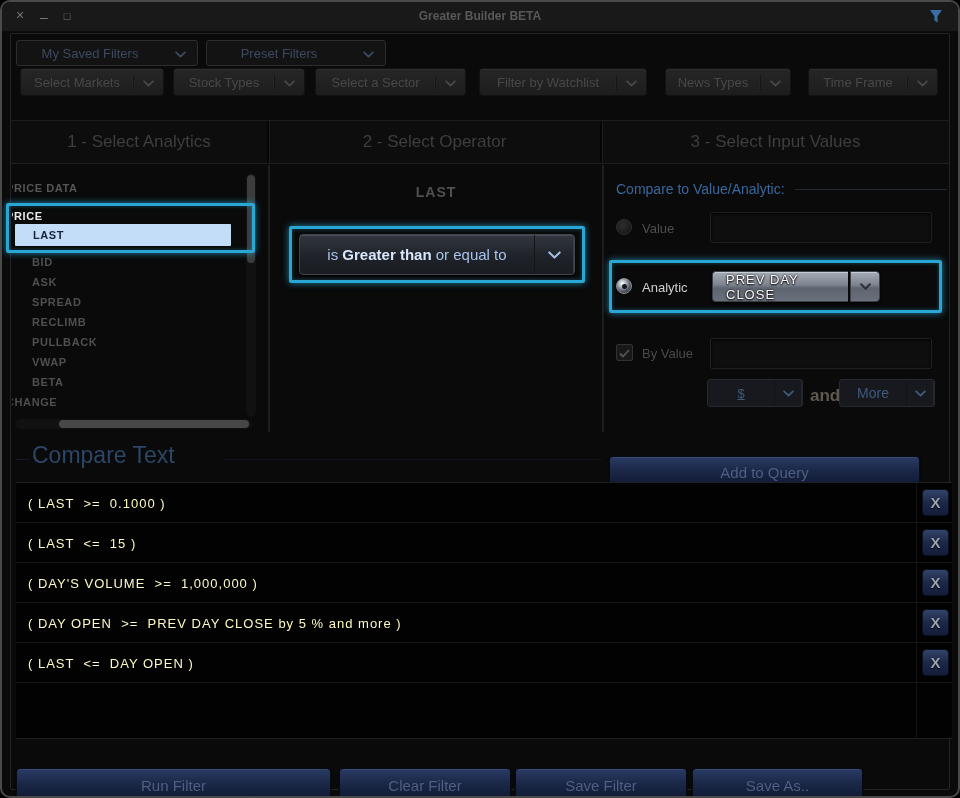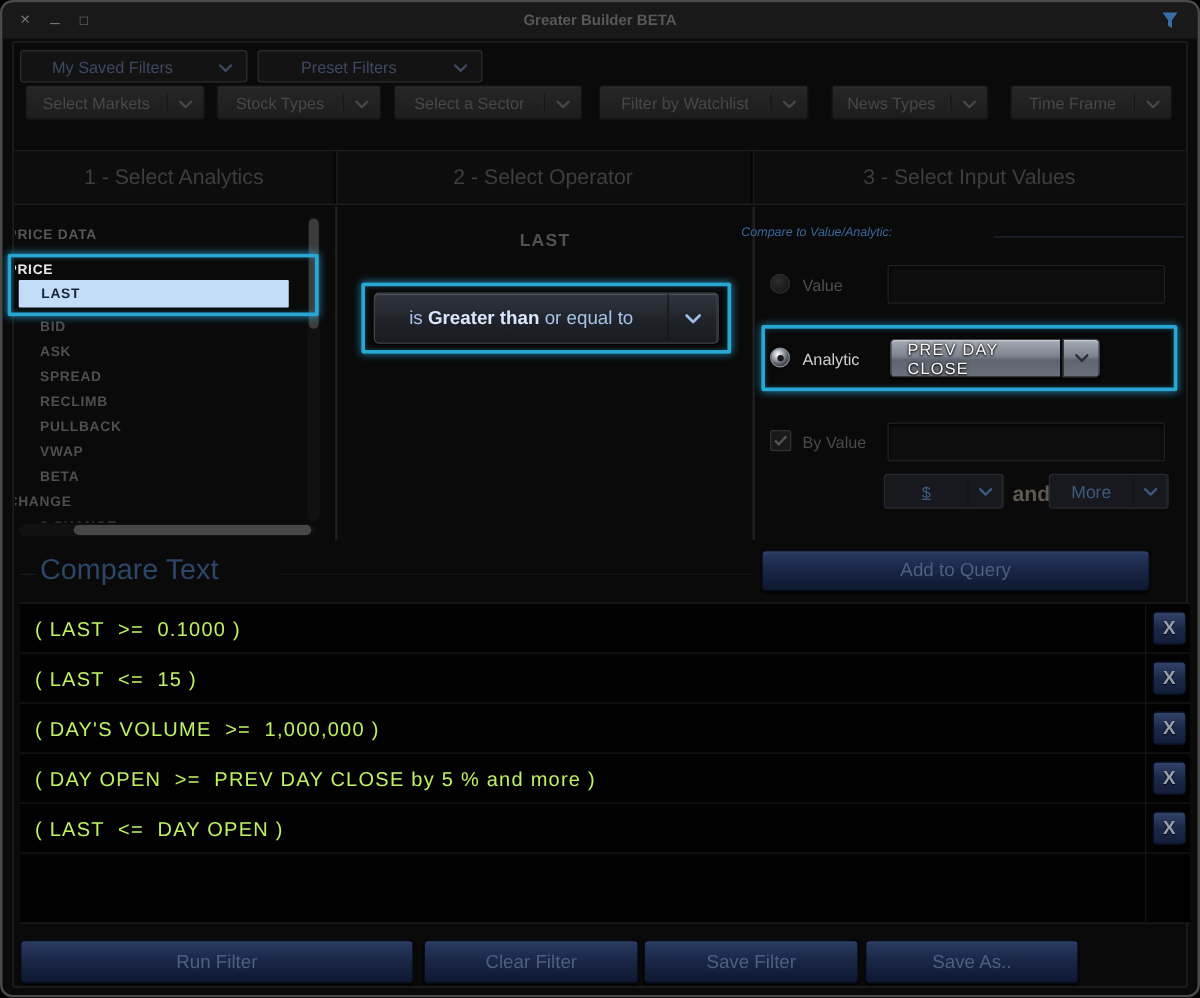--- a/index.html
+++ b/index.html
@@ -61,21 +61,21 @@
   .op-analytic { position:absolute; left:268px; width:332px; top:182px; text-align:center;
                  color:#515151; font-size:14px; font-weight:bold; letter-spacing:1px; }
   .op-btn { position:absolute; left:297px; top:232px; width:276px; height:41px;
             background:linear-gradient(#31363e,#1e2127 60%,#191c21); border:1px solid #41464e; border-radius:4px;
             box-shadow:inset 0 1px 0 #4a505a, 0 1px 2px #000; display:flex; align-items:center; }
   .op-btn .txt { flex:1; text-align:center; color:#a6c4ea; font-size:15px; }
   .op-btn .txt b { color:#d8e7fb; }
   .op-btn .chev { width:40px; align-self:stretch; display:flex; align-items:center; justify-content:center;
                   border-left:1px solid #14161b; box-shadow:-1px 0 0 #3a3f47 inset; color:#9fc0e6; }
   
-  .cmp-label { position:absolute; left:591px; top:179px; color:#3a679c; font-size:10px;font-style:italic; }
+  .cmp-label { position:absolute; left:614px; top:179px; color:#3a679c; font-size:14px; }
   .cmp-line { position:absolute; left:793px; top:187px; width:152px; height:1px; background:#1f2834; }
   .radio { position:absolute; width:16px; height:16px; border-radius:50%; }
   .radio.off { background:radial-gradient(circle at 40% 35%, #2e2e2e, #1a1a1a 70%); border:1px solid #2f2f2f; }
   .radio.on  { background:radial-gradient(circle at 38% 32%, #ffffff, #b9bec6 25%, #565c66 60%, #23272e 90%); border:1px solid #8a8f98; box-shadow:0 0 3px #000; }
   .radio.on::after { content:""; position:absolute; left:5px; top:5px; width:5px; height:5px; border-radius:50%; background:#14171c; }
   .rlbl { position:absolute; font-size:13px; }
   .inbox { position:absolute; left:708px; width:222px; height:31px; background:#0e0e0e; border:1px solid #202020;
            border-radius:2px; box-shadow:inset 0 1px 3px #000; color:#777; font-size:13px; padding:0 6px; outline:none; }
   .an-drop { position:absolute; left:710px; top:269px; width:168px; height:31px; display:flex; border-radius:4px; box-shadow:0 1px 3px #000; }
   .an-main { flex:1; background:linear-gradient(#a6acb6,#7d838e 45%,#5f6570 55%,#6a707b);
@@ -92,27 +92,27 @@
   .mini-drop .lbl { flex:1; text-align:center; color:#3e5a7e; }
   .mini-drop .chev { width:28px; align-self:stretch; display:flex; align-items:center; justify-content:center;
                      border-left:1px solid #121419; box-shadow:-1px 0 0 #23262d inset; color:#3e5a7e; }
   .and-lbl { position:absolute; left:808px; top:384px; color:#5f594f; font-size:17px; font-weight:bold; }
   
   .ft-head { position:absolute; left:30px; top:440px; font-size:23px; color:#2b4666; }
   .ft-line-l { position:absolute; left:14px; top:457px; width:13px; height:1px; background:#161c26; }
   .ft-line-r { position:absolute; left:222px; top:457px; width:378px; height:1px; background:#10151d; }
   .navy-btn { background:linear-gradient(#2a3a62,#1a2746 45%,#0d1730); border:1px solid #060b16; border-radius:4px;
               box-shadow:inset 0 1px 0 #37486e, 0 1px 2px #000; color:#4f5f82; font-size:15px;
-              display:flex; align-items:center; justify-content:center; cursor:default; }
+              display:flex; align-items:center; justify-content:center; cursor:default;margin-top:16px; }
   .addq { position:absolute; left:607px; top:438px; width:311px; height:33px; }
   
   .rows { position:absolute; left:14px; top:480px; width:936px; height:257px; border-top:1px solid #202020; border-bottom:1px solid #202020; background:#020202; }
   .rows .vline { position:absolute; right:35px; top:0; bottom:0; width:1px; background:#141414; }
   .qrow { position:relative; height:40px; border-bottom:1px solid #161616; }
-  .qrow-text { position:absolute; left:12px; top:13px; font-size:16px; letter-spacing:1px; color:#bef264; white-space:pre; }
+  .qrow-text { position:absolute; left:12px; top:13px; font-size:13px; letter-spacing:1px; color:#fef9c3; white-space:pre; }
   .xbtn { position:absolute; right:3px; top:6px; width:27px; height:27px;
           background:linear-gradient(#33436a,#1b2848 50%,#121d38); border:1px solid #0a1122; border-radius:4px;
           box-shadow:0 0 0 1px #000; color:#9aa1ab; font-size:15px; font-weight:bold;
           display:flex; align-items:center; justify-content:center; text-shadow:0 1px 1px #000; }
   
   .foot-btn { position:absolute; top:750px; height:35px; }
 </style>
 </head>
 <body>
 

